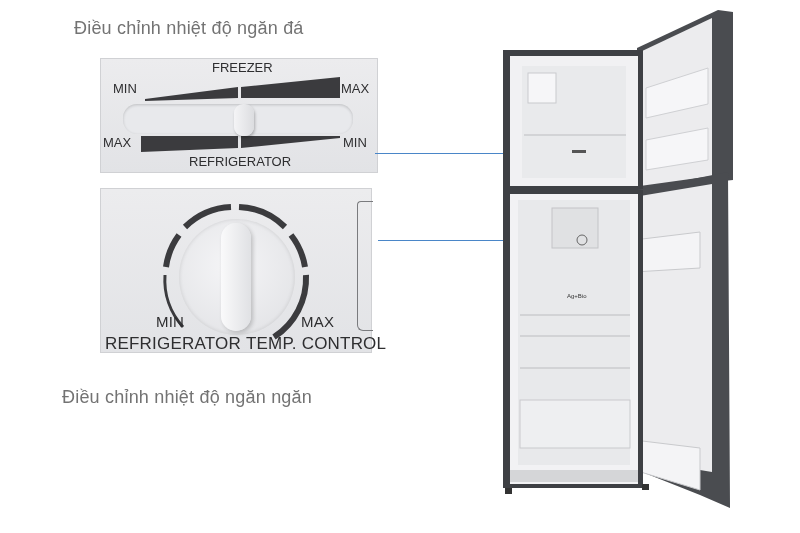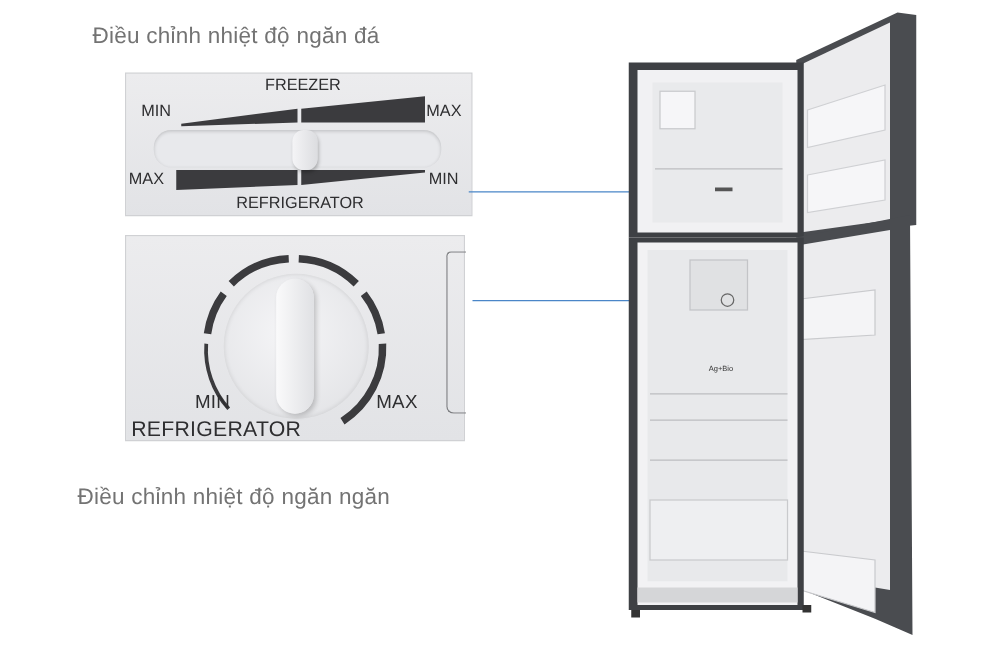--- a/index.html
+++ b/index.html
@@ -45,20 +45,21 @@
     </g>
     <path d="M 64 86 A 70 70 0 0 0 82 138" fill="none" stroke="#3b3b3e" stroke-width="3"></path>
   </svg>
   <div style="position:absolute;left:78px;top:30px;width:116px;height:116px;border-radius:50%;background:radial-gradient(circle at 45% 40%,#f5f5f7,#dfe0e3);box-shadow:inset 0 0 4px rgba(0,0,0,.12)">
     <div style="position:absolute;left:42px;top:4px;width:30px;height:108px;border-radius:15px;background:linear-gradient(90deg,#fafafb,#e0e1e4);box-shadow:2px 2px 4px rgba(0,0,0,.2)"></div>
   </div>
   <div style="position:absolute;left:256px;top:12px;width:16px;height:130px;border:1.5px solid #7a7b7e;border-right:none;border-radius:4px 0 0 6px"></div>
   <div class="lbl big" style="left:55px;top:124px;font-size:15px;">MIN</div>
   <div class="lbl big" style="left:200px;top:124px;font-size:15px;">MAX</div>
   <div class="lbl big" style="left:4px;top:145px;">REFRIGERATOR</div>
+  <div class="lbl big" style="left:145px;top:145px;">TEMP. CONTROL</div>
 </div>
 
 <div class="caption" style="left:62px;top:387px;">Điều chỉnh nhiệt độ ngăn ngăn</div>
 
 <div class="connector" style="left:375px;top:153px;width:200px;"></div>
 <div class="connector" style="left:378px;top:240px;width:200px;"></div>
 
 <svg class="fridge" width="800" height="533" style="left:0;top:0">
 
   <polygon points="637,48 718,10 733,12 733,180 637,190" fill="#4a4c50"></polygon>

